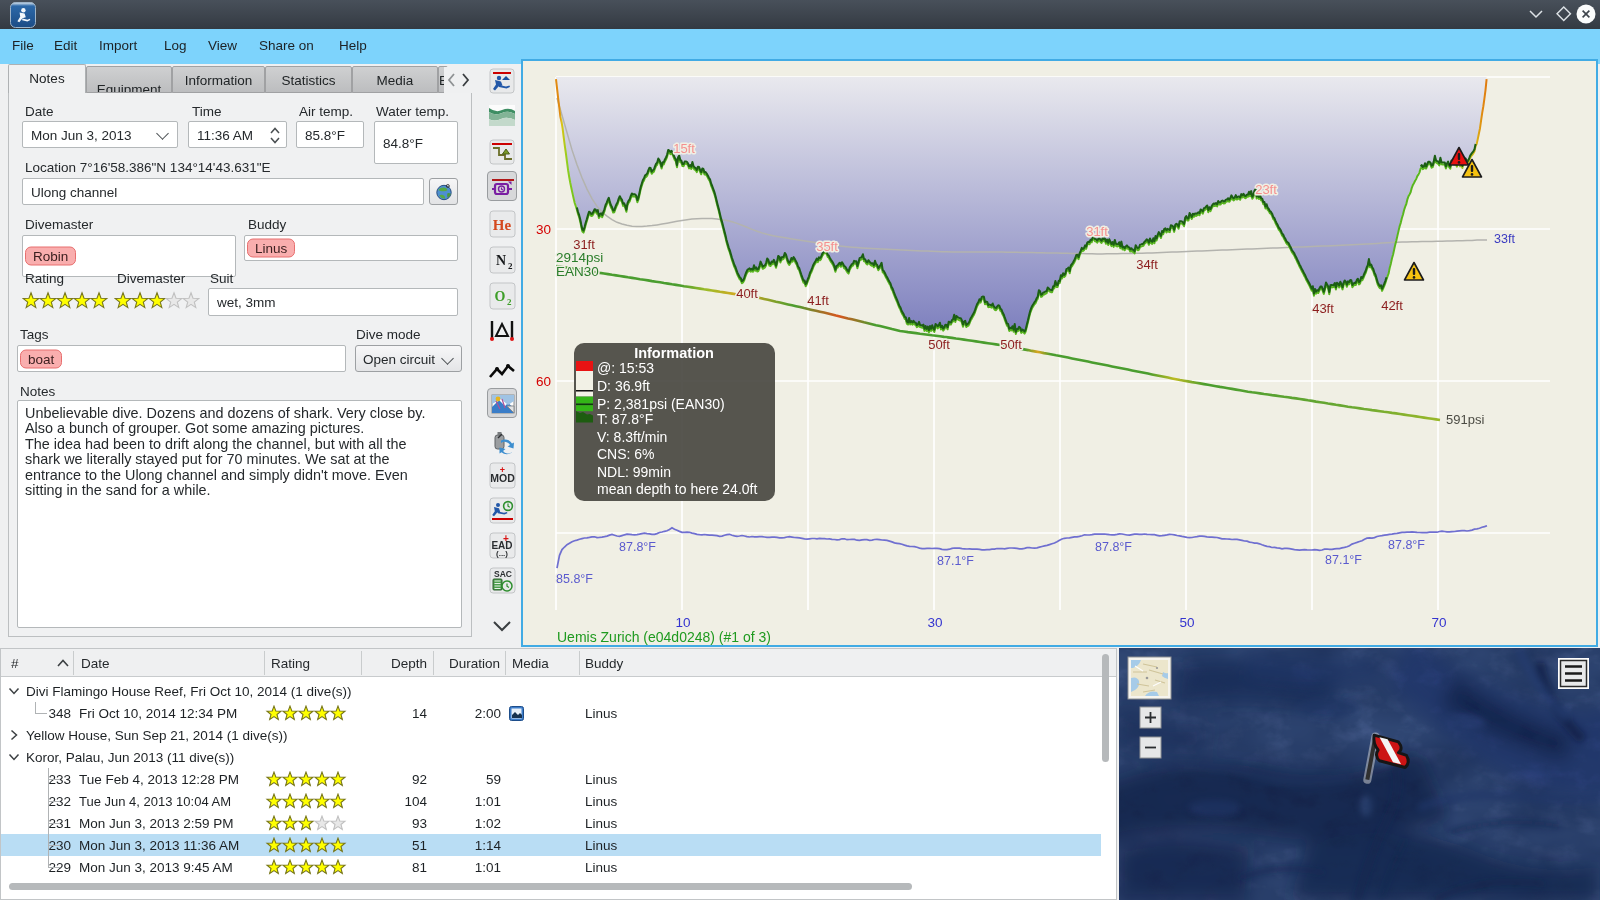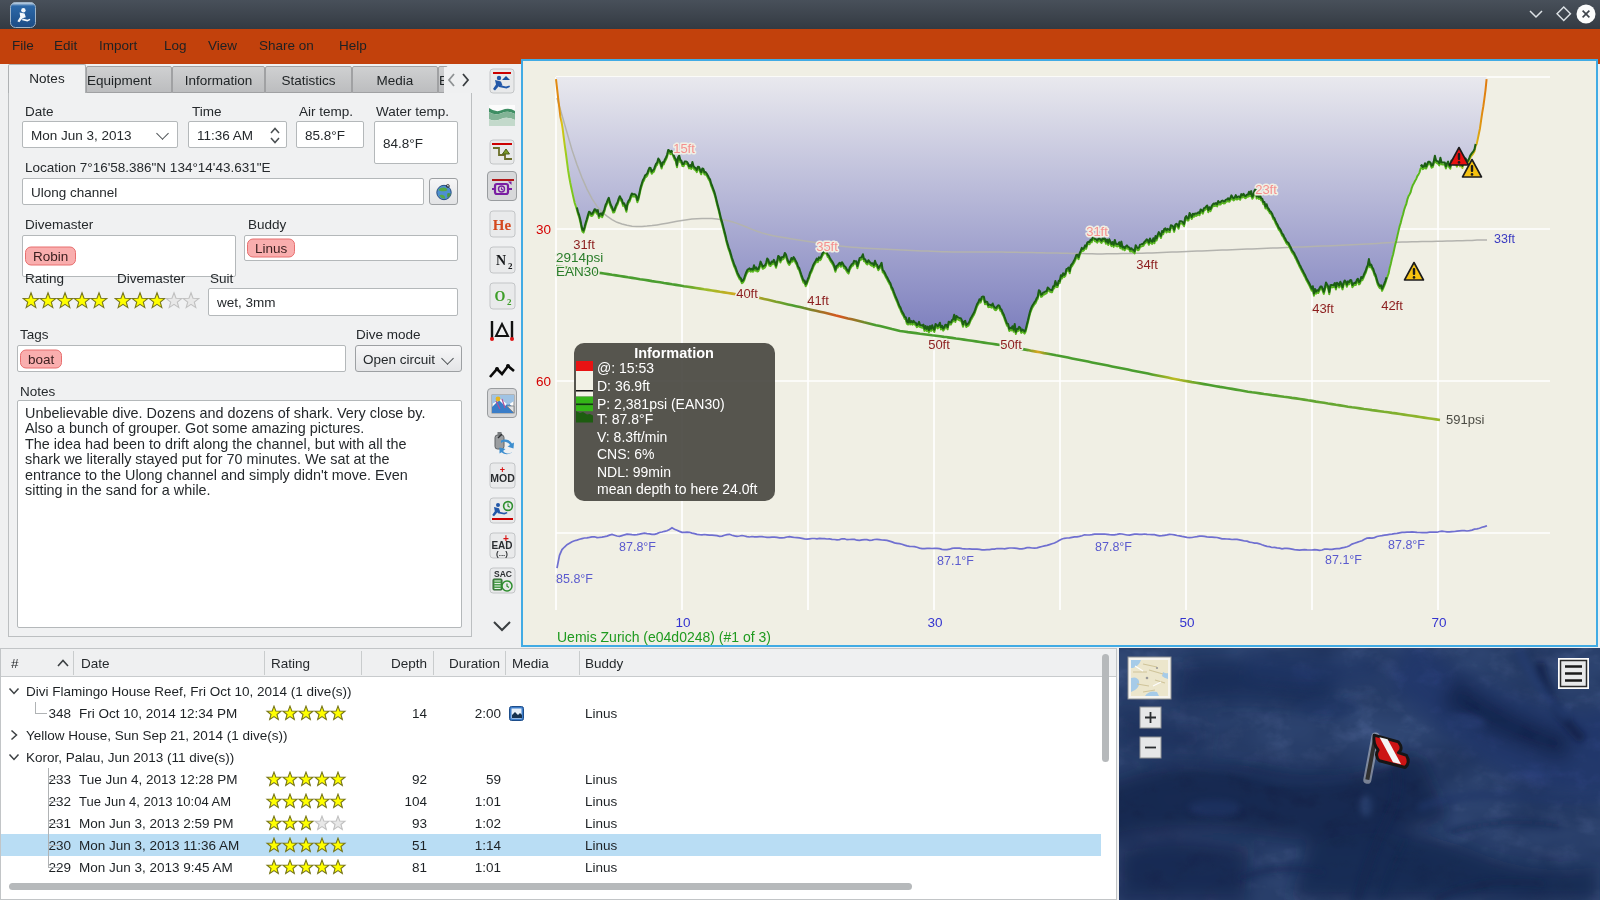--- a/index.html
+++ b/index.html
@@ -27,35 +27,35 @@
         <path d="M12.4 16.6 L17.5 17.8 L19.8 16.8 L20.3 17.9 L17.4 19.4 L12.1 18.3 Z"></path>
       </g>
  </svg>
  <svg class="abs" style="left:1522px;top:0" width="78" height="29">
    <path d="M8 11 l6 6 L20 11" stroke="#dde2e6" stroke-width="1.5" fill="none"></path>
    <rect x="37" y="9" width="9.5" height="9.5" transform="rotate(45 41.75 13.75)" fill="none" stroke="#dde2e6" stroke-width="1.4"></rect>
    <circle cx="64" cy="14" r="9.5" fill="#fbfcfc"></circle>
    <path d="M60.6 10.6 l6.8 6.8 M67.4 10.6 l-6.8 6.8" stroke="#3c434a" stroke-width="1.6"></path>
  </svg>
 </div>
-<div class="abs" style="left:0;top:29px;width:1600px;height:35px;background:#c2410c">
+<div class="abs" style="left:0;top:29px;width:1600px;height:35px;background:#7dd3fc">
     <div class="abs" style="left:12px;top:9px;font-size:13.5px;color:#1d2124">File</div>
     <div class="abs" style="left:54px;top:9px;font-size:13.5px;color:#1d2124">Edit</div>
     <div class="abs" style="left:99px;top:9px;font-size:13.5px;color:#1d2124">Import</div>
     <div class="abs" style="left:164px;top:9px;font-size:13.5px;color:#1d2124">Log</div>
     <div class="abs" style="left:208px;top:9px;font-size:13.5px;color:#1d2124">View</div>
     <div class="abs" style="left:259px;top:9px;font-size:13.5px;color:#1d2124">Share on</div>
     <div class="abs" style="left:339px;top:9px;font-size:13.5px;color:#1d2124">Help</div>
   </div>
 <div class="abs" style="left:0;top:64px;width:475px;height:29px">
     <div class="abs" style="left:8px;width:78px;background:#f0f1f2;border:1px solid #aeb1b3;border-bottom:none;top:0;height:29px;z-index:3;border-radius:2px 2px 0 0;overflow:hidden">
       <div style="text-align:center;font-size:13.5px;color:#202426;margin-top:6px">Notes</div>
     </div>
     <div class="abs" style="left:86px;width:86px;background:linear-gradient(180deg,#cfd0d1,#bcbdbf);border:1px solid #a0a1a3;top:2px;height:27px;z-index:2;border-radius:2px 2px 0 0;overflow:hidden">
-      <div style="text-align:left;font-size:13.5px;color:#202426;margin-top:6px">Equipment</div>
+      <div style="text-align:center;font-size:13.5px;color:#202426;margin-top:15px">Equipment</div>
     </div>
     <div class="abs" style="left:172px;width:93px;background:linear-gradient(180deg,#cfd0d1,#bcbdbf);border:1px solid #a0a1a3;top:2px;height:27px;z-index:2;border-radius:2px 2px 0 0;overflow:hidden">
       <div style="text-align:center;font-size:13.5px;color:#202426;margin-top:6px">Information</div>
     </div>
     <div class="abs" style="left:265px;width:87px;background:linear-gradient(180deg,#cfd0d1,#bcbdbf);border:1px solid #a0a1a3;top:2px;height:27px;z-index:2;border-radius:2px 2px 0 0;overflow:hidden">
       <div style="text-align:center;font-size:13.5px;color:#202426;margin-top:6px">Statistics</div>
     </div>
     <div class="abs" style="left:352px;width:86px;background:linear-gradient(180deg,#cfd0d1,#bcbdbf);border:1px solid #a0a1a3;top:2px;height:27px;z-index:2;border-radius:2px 2px 0 0;overflow:hidden">
       <div style="text-align:center;font-size:13.5px;color:#202426;margin-top:6px">Media</div>
     </div>
@@ -420,21 +420,21 @@
       <path d="M4.5 2.5 l5 4.5 -5 4.5" stroke="#3c4043" stroke-width="1.5" fill="none"></path>
     </svg>
     <span class="abs" style="left:25px;top:79px;font-size:13.5px;color:#1d2124;white-space:nowrap">Yellow House, Sun Sep 21, 2014 (1 dive(s))</span>
     <svg class="abs" style="left:6px;top:101px" width="14" height="14">
       <path d="M2.5 4.5 l4.5 5 4.5-5" stroke="#3c4043" stroke-width="1.5" fill="none"></path>
     </svg>
     <span class="abs" style="left:25px;top:101px;font-size:13.5px;color:#1d2124;white-space:nowrap">Koror, Palau, Jun 2013 (11 dive(s))</span>
     <span class="abs" style="left:70px;top:123px;font-size:13.5px;color:#1d2124">
       <span style="position:absolute;right:0;white-space:nowrap">233</span>
     </span>
-    <span class="abs" style="left:78px;top:123px;font-size:13.5px;color:#1d2124;white-space:nowrap">Tue Jun 4, 2013 12:28 PM</span>
+    <span class="abs" style="left:78px;top:123px;font-size:13.5px;color:#1d2124;white-space:nowrap">Tue Feb 4, 2013 12:28 PM</span>
     <svg style="position:absolute;left:264px;top:122px" width="84" height="16">
       <polygon points="9.0,1.1 10.8,6.0 16.0,6.2 12.0,9.5 13.3,14.5 9.0,11.6 4.7,14.5 6.0,9.5 2.0,6.2 7.2,6.0" fill="#ffff00" stroke="#77761b" stroke-width="1.1"></polygon>
       <polygon points="25.0,1.1 26.8,6.0 32.0,6.2 28.0,9.5 29.3,14.5 25.0,11.6 20.7,14.5 22.0,9.5 18.0,6.2 23.2,6.0" fill="#ffff00" stroke="#77761b" stroke-width="1.1"></polygon>
       <polygon points="41.0,1.1 42.8,6.0 48.0,6.2 44.0,9.5 45.3,14.5 41.0,11.6 36.7,14.5 38.0,9.5 34.0,6.2 39.2,6.0" fill="#ffff00" stroke="#77761b" stroke-width="1.1"></polygon>
       <polygon points="57.0,1.1 58.8,6.0 64.0,6.2 60.0,9.5 61.3,14.5 57.0,11.6 52.7,14.5 54.0,9.5 50.0,6.2 55.2,6.0" fill="#ffff00" stroke="#77761b" stroke-width="1.1"></polygon>
       <polygon points="73.0,1.1 74.8,6.0 80.0,6.2 76.0,9.5 77.3,14.5 73.0,11.6 68.7,14.5 70.0,9.5 66.0,6.2 71.2,6.0" fill="#ffff00" stroke="#77761b" stroke-width="1.1"></polygon>
     </svg>
     <span class="abs" style="left:426px;top:123px;font-size:13.5px;color:#1d2124">
       <span style="position:absolute;right:0">92</span>
     </span>

